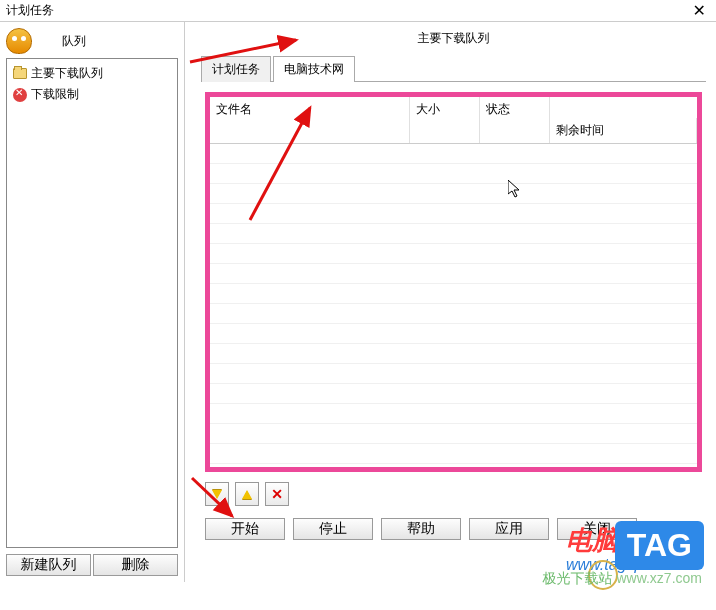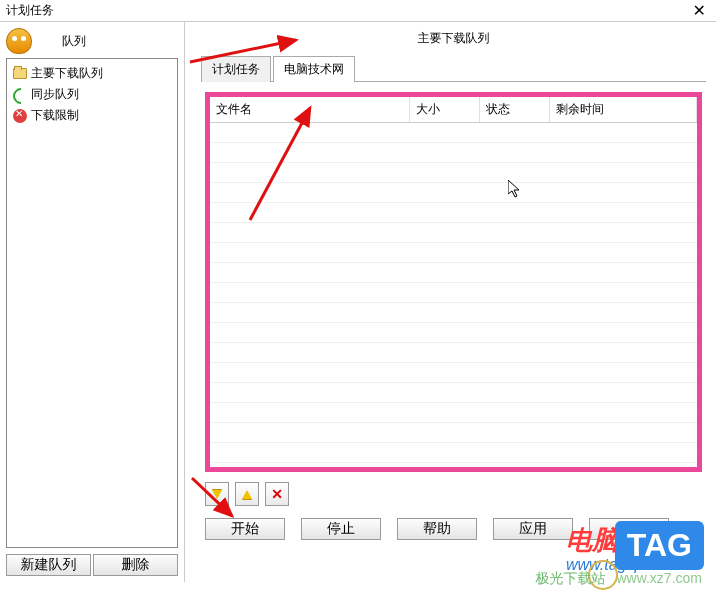--- a/index.html
+++ b/index.html
@@ -42,42 +42,42 @@
 .spin-wrap { display: flex; }
 .spin-input { width: 34px; height: 20px; border: 1px solid #777; background: #fff; color: #2a7dd8; padding: 0 3px; font-size: 12px; }
 .spin-input.selected { background: #3399ff; color: #fff; }
 .spin-btns { display: flex; flex-direction: column; border: 1px solid #777; border-left: none; }
 .spin-btns button { width: 15px; height: 10px; font-size: 7px; line-height: 7px; background: #eee; border: none; border-bottom: 1px solid #aaa; cursor: pointer; padding:0; }
 .spin-btns button:last-child { border-bottom: none; }
 
 .table { border: 5px solid #ec4899; height: 380px; overflow: hidden; }
 .thead { display: flex; background: #fff; border-bottom: 1px solid #ccc; }
 .thead .th { padding: 4px 6px; border-right: 1px solid #e0e0e0; font-size: 12px; }
-.th-name { width: 200px; } .th-size { width: 70px; } .th-status { width: 70px; } .th-time { flex:1; }
+.th-name { width: 200px; } .th-size { width: 70px; } .th-status { width: 70px; } .th-time { flex:1;margin-top:21px; }
 .tbody { height: 358px; background: repeating-linear-gradient(#fff, #fff 19px, #f0f0f0 19px, #f0f0f0 20px); }
 
 .action-row { display: flex; gap: 6px; margin-top: 10px; align-items: center; }
 .iconbtn { width: 24px; height: 24px; border: 1px solid #999; background: linear-gradient(#fff,#eaeaea); display:flex; align-items:center; justify-content:center; cursor:pointer; }
 .arrow-down { width:0; height:0; border-left:5px solid transparent; border-right:5px solid transparent; border-top:9px solid #f2c200; filter: drop-shadow(0 -1px 0 #b8910a); }
 .arrow-up { width:0; height:0; border-left:5px solid transparent; border-right:5px solid transparent; border-bottom:9px solid #f2c200; filter: drop-shadow(0 1px 0 #b8910a); }
 .x-icon { color:#d00; font-weight:bold; font-size:14px; }
 
-.bottom-buttons { display: flex; gap: 16px; margin-top: 12px; }
+.bottom-buttons { display: flex; gap: 8px; margin-top: 12px; }
 .bottom-buttons .winbtn { width: 80px; flex: none; }
 
 .cursor { position: absolute; left: 323px; top: 158px; font-size: 16px; color: #000; pointer-events:none; }
 
 .arrow { position: absolute; pointer-events: none; }
 
 .watermark1 { position:absolute; right:20px; bottom:36px; font-family: Arial; }
 .wm-red { color:#ff3b3b; font-size:26px; font-weight:bold; font-style:italic; }
 .wm-link { color:#2a7dd8; font-size:16px; font-style:italic; display:block; margin-top:-2px; }
 .tag-badge { position:absolute; right:12px; bottom:40px; background:#2e89e8; color:#ffffff; font-family:Arial; font-weight:bold; font-size:32px; padding:6px 12px; border-radius:6px; }
 .watermark2 { position:absolute; right:14px; bottom:22px; color:#6dbb6d; font-size:14px; font-family:Arial; }
-.watermark2 .site { color:#8fc98f;margin-left:7px; }
+.watermark2 .site { color:#8fc98f; }
 .xl-circle { position:absolute; right:98px; bottom:20px; width:30px; height:30px; border:2px solid #d8b24a; border-radius:50%; }
 </style>
 </head>
 <body>
 
 <div class="titlebar">
   <span class="title">计划任务</span>
   <span class="close">✕</span>
 </div>
 
@@ -85,24 +85,20 @@
 
   <div class="left-panel">
     <div class="left-header">
       <div class="hamster"></div>
       <div class="queue-label">队列</div>
     </div>
     <div class="tree">
       <div class="tree-item">
         <span class="folder-icon"></span>
         <span>主要下载队列</span>
-      </div>
-      <div class="tree-item">
-        <span class="sync-icon"></span>
-        <span>同步队列</span>
       </div>
       <div class="tree-item">
         <span class="limit-icon"></span>
         <span>下载限制</span>
       </div>
     </div>
     <div class="left-buttons">
       <button class="winbtn">新建队列</button>
       <button class="winbtn">删除</button>
     </div>

